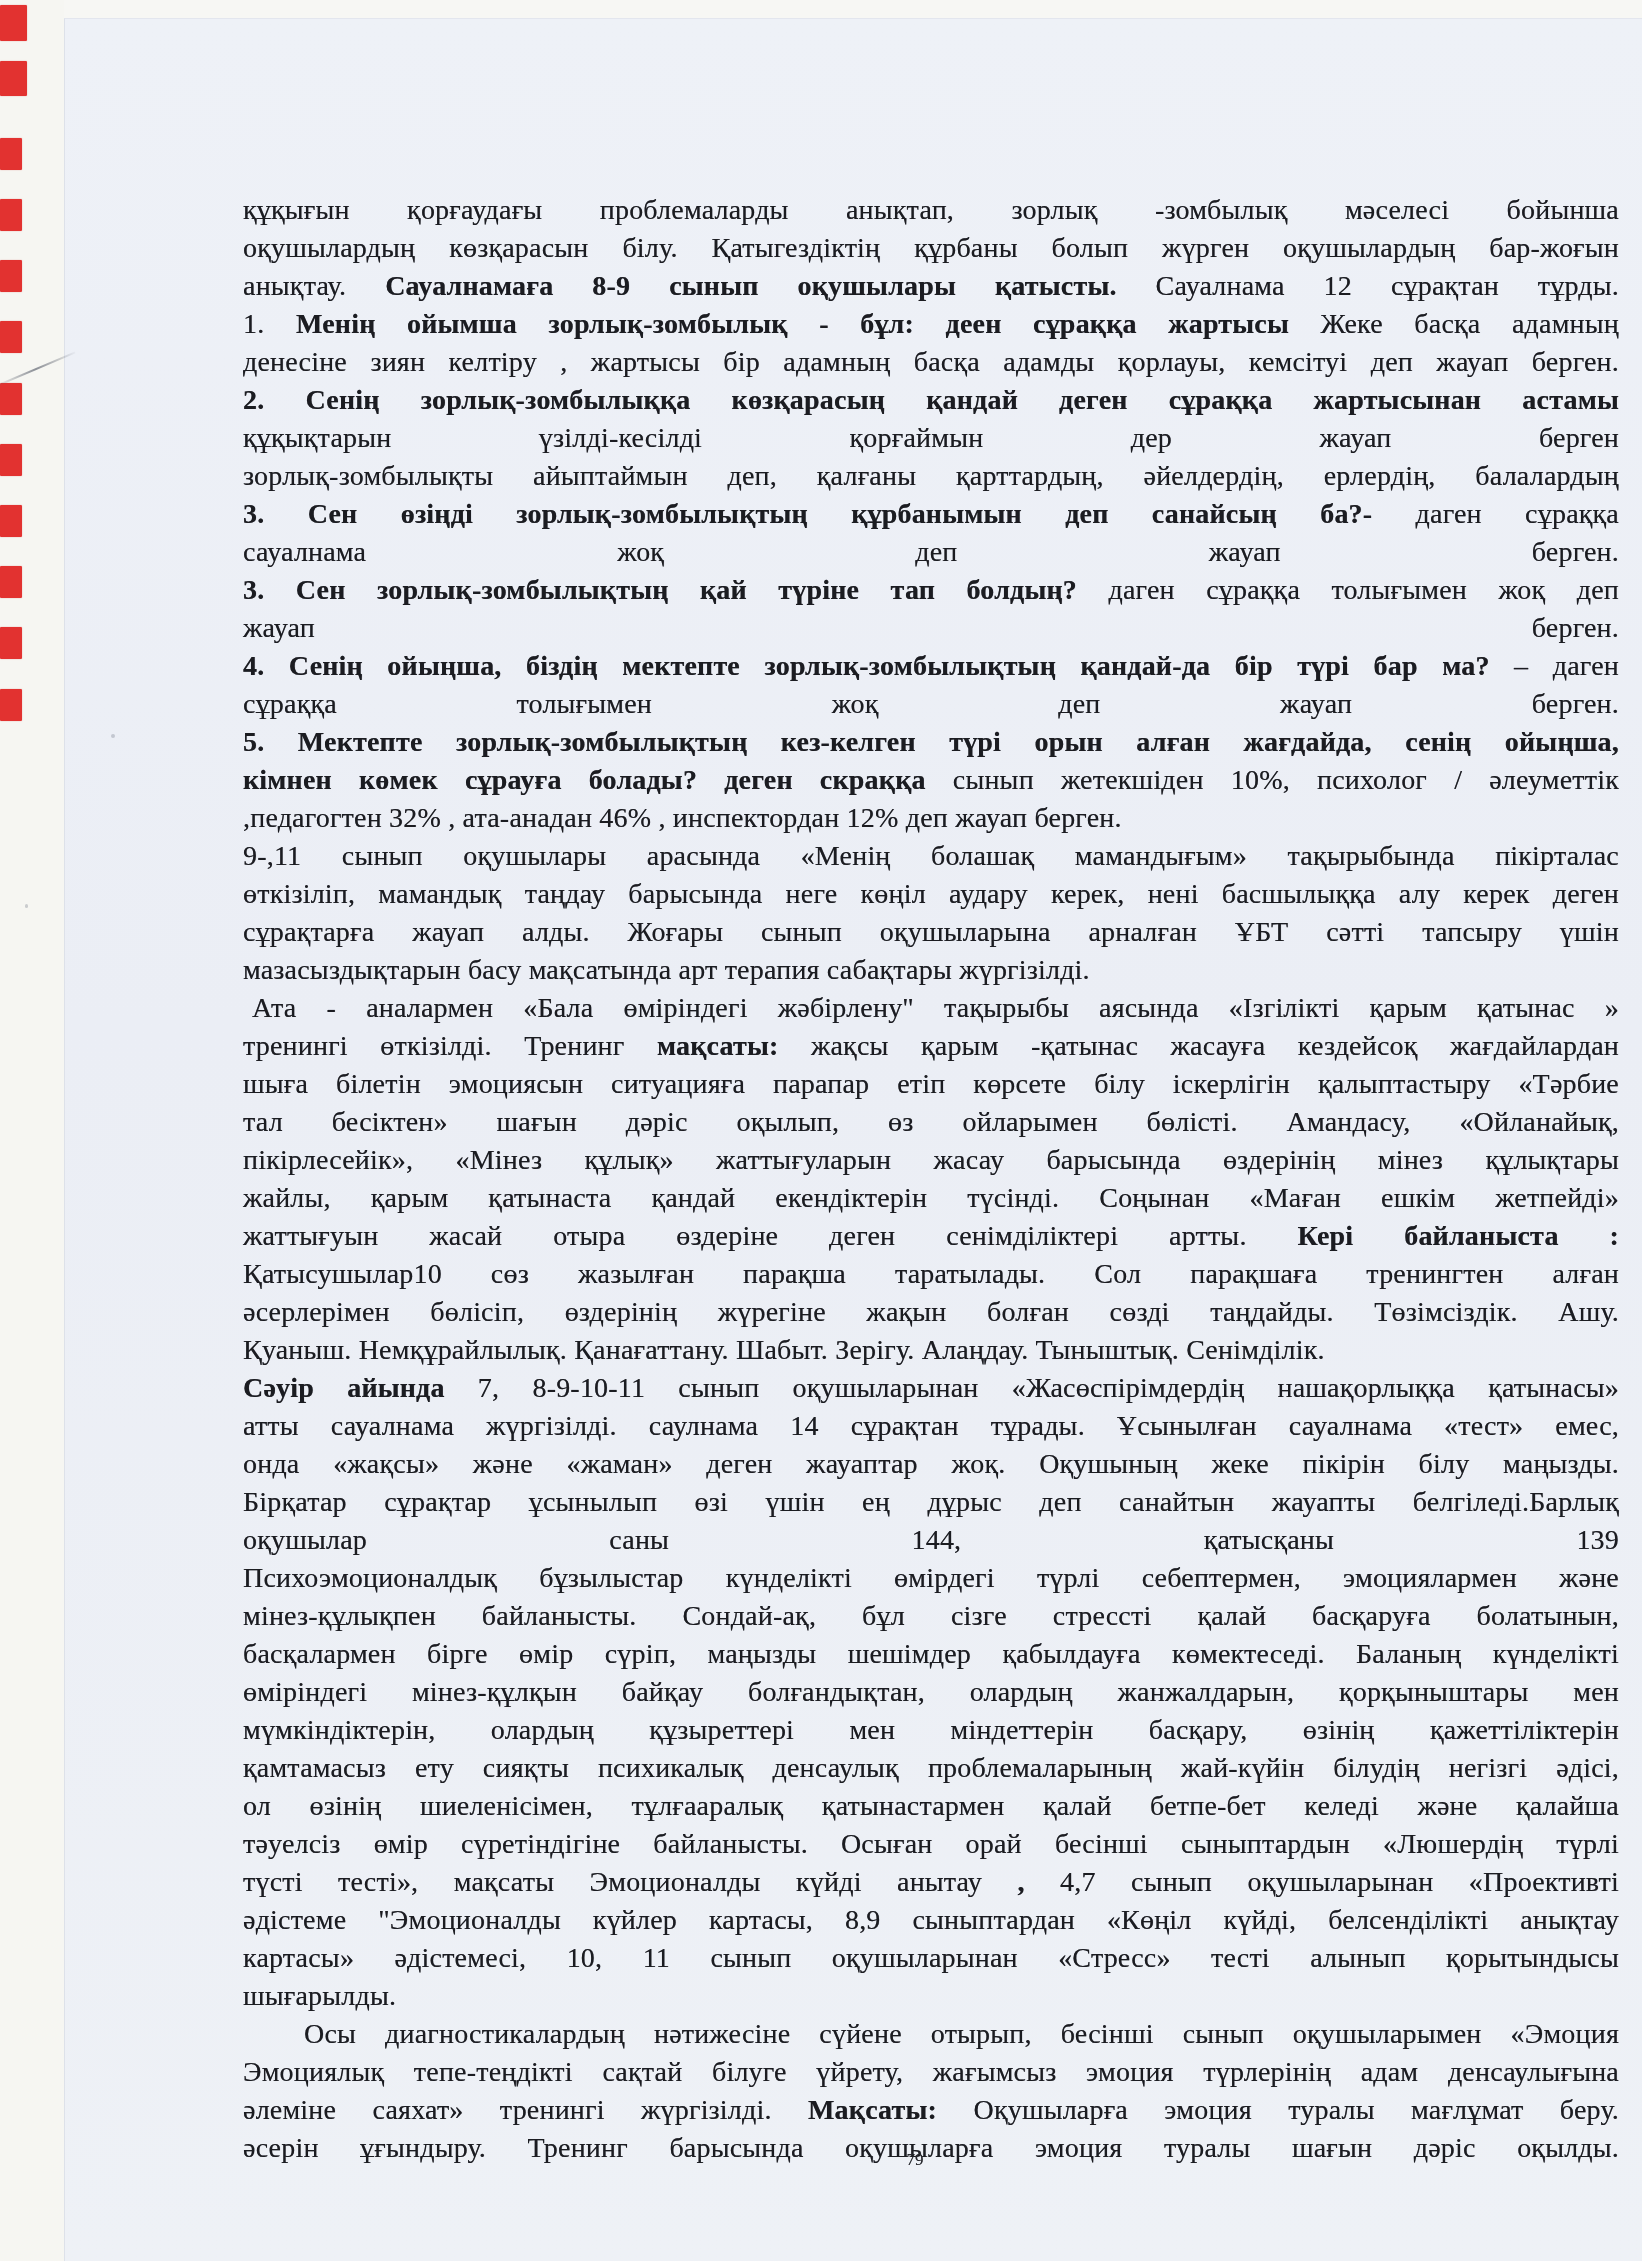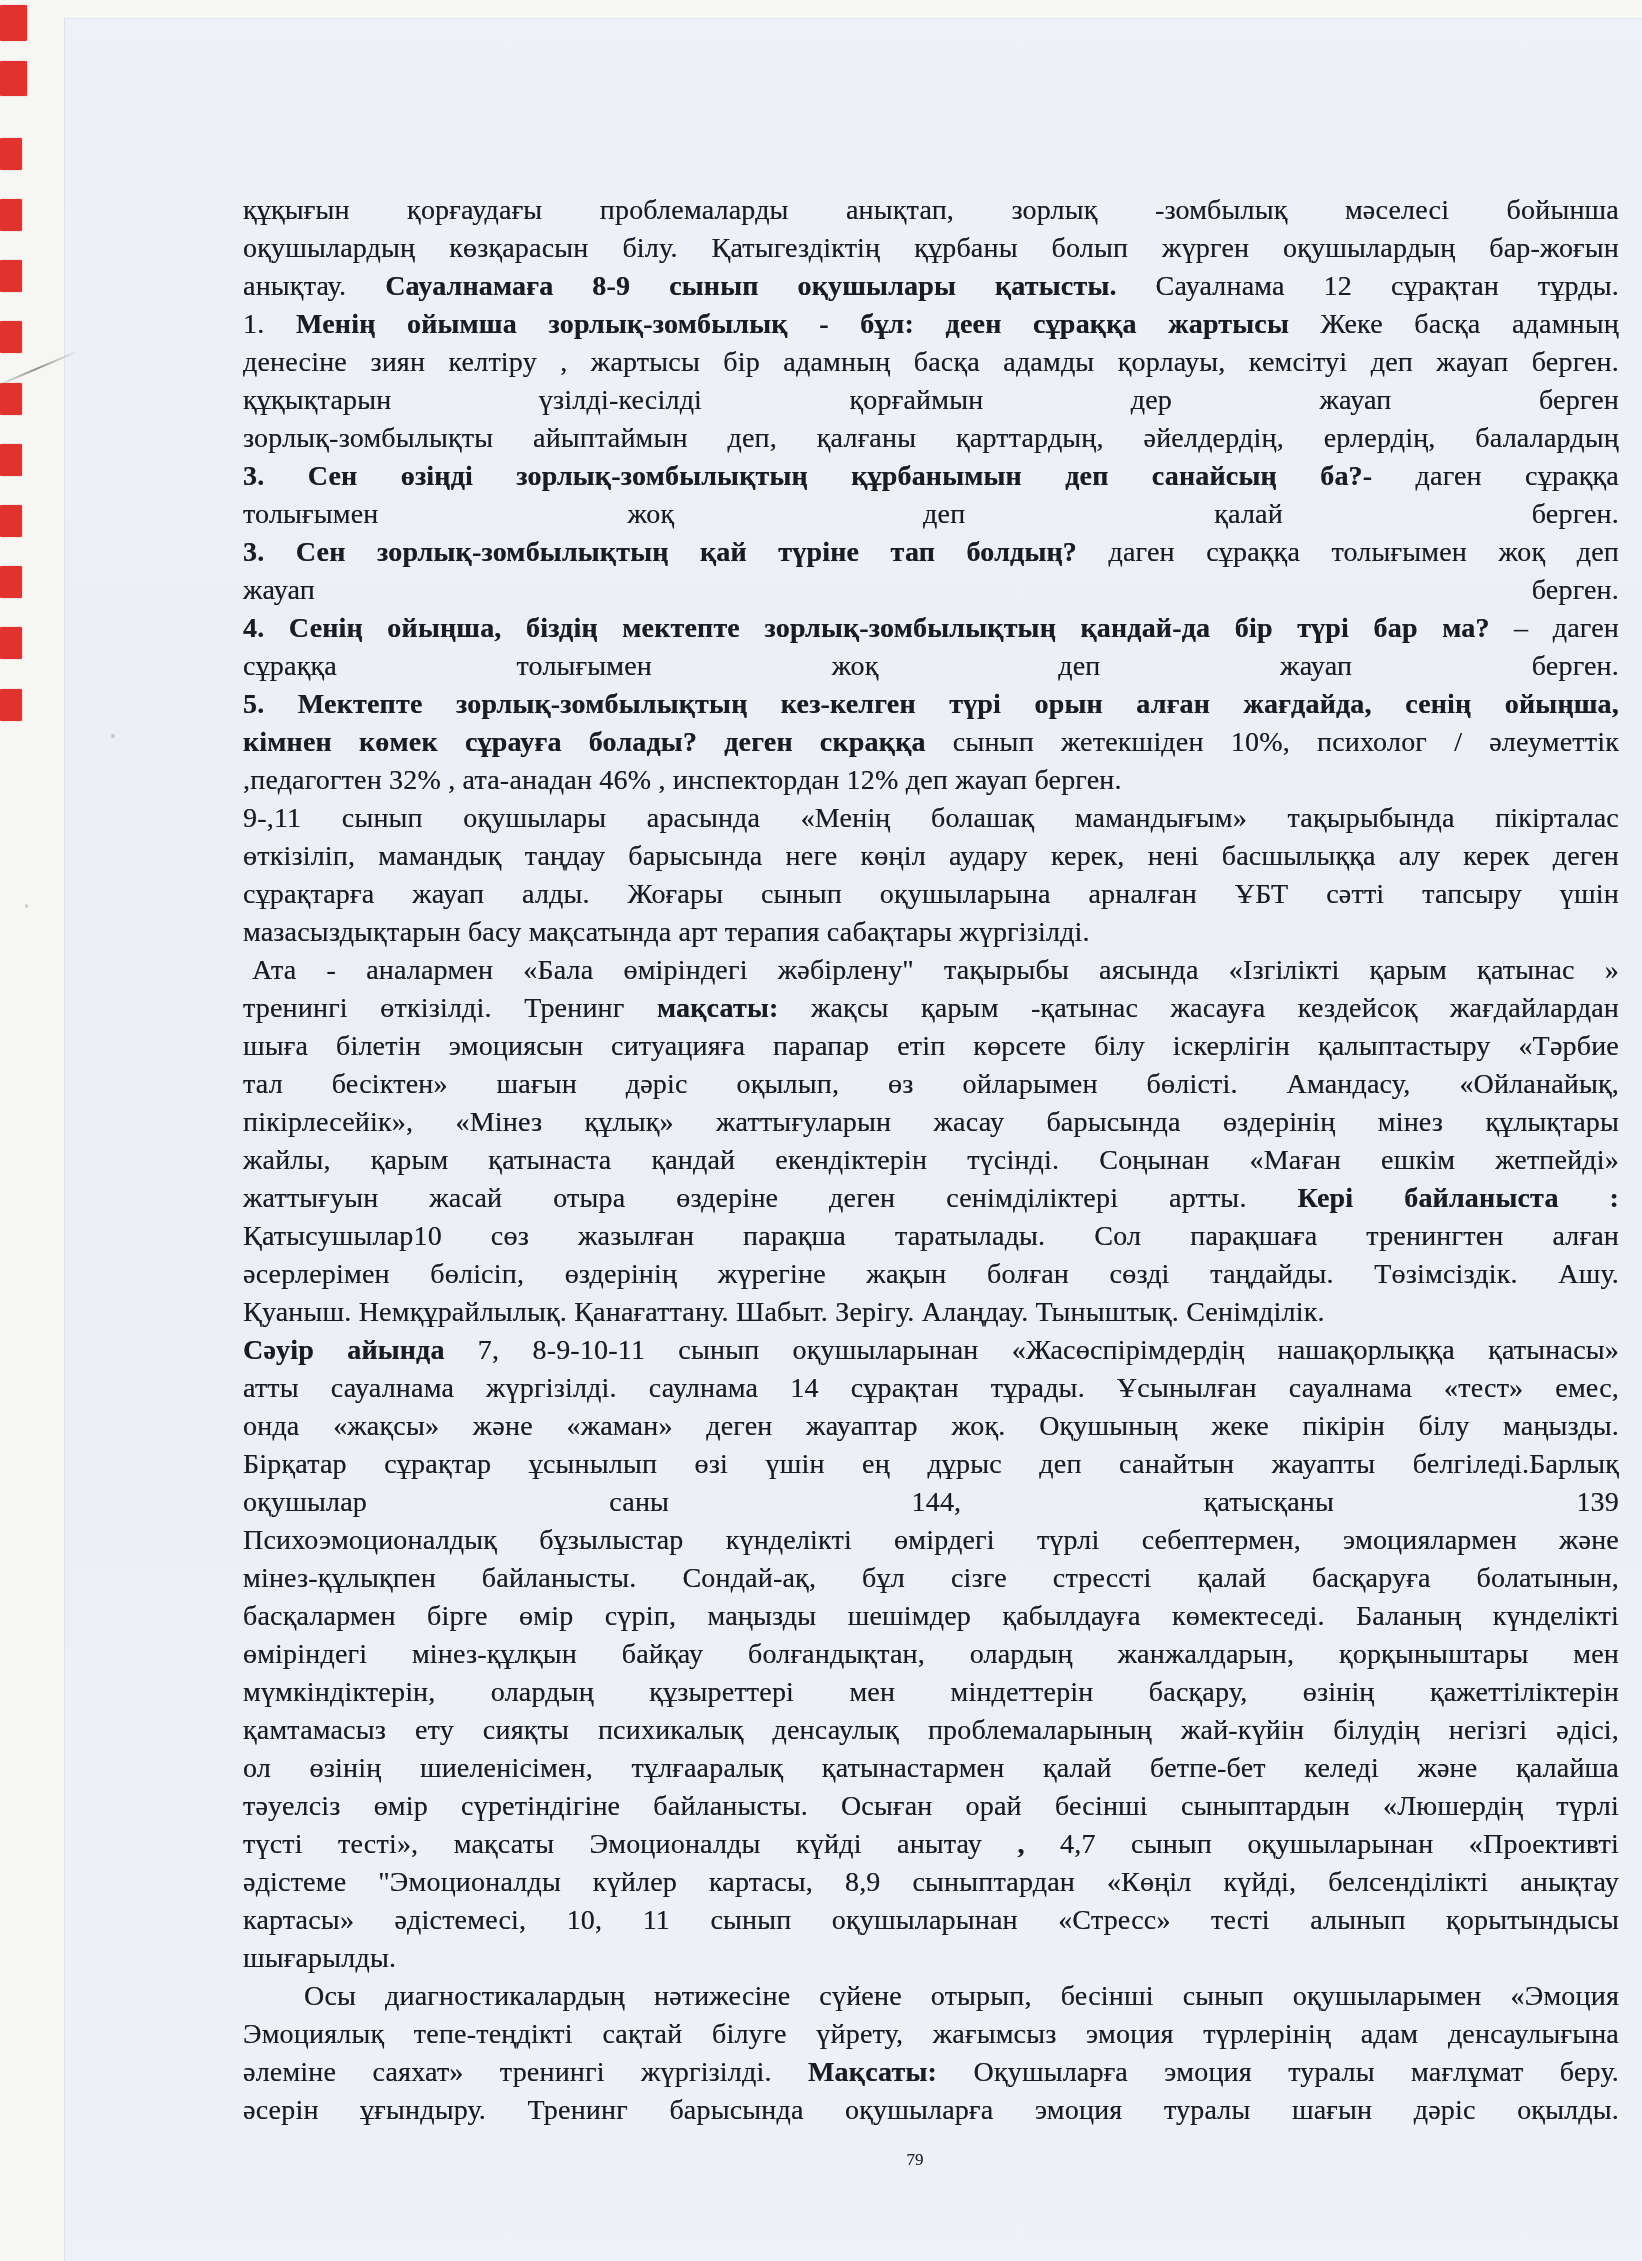--- a/index.html
+++ b/index.html
@@ -46,24 +46,25 @@
 
 <div class="scanner-margin"></div>
 <div class="paper"></div>
 
 <div class="textblock">
     <div class="line"><span>құқығын қорғаудағы проблемаларды анықтап, зорлық -зомбылық мәселесі бойынша</span></div>
     <div class="line"><span>оқушылардың көзқарасын білу. Қатыгездіктің құрбаны болып жүрген оқушылардың бар-жоғын</span></div>
     <div class="line"><span>анықтау. </span><b>Сауалнамаға 8-9 сынып оқушылары қатысты.</b><span> Сауалнама 12 сұрақтан тұрды.</span></div>
     <div class="line"><span>1. </span><b>Менің ойымша зорлық-зомбылық - бұл: деен сұраққа жартысы</b><span> Жеке басқа адамның</span></div>
     <div class="line"><span>денесіне зиян келтіру , жартысы бір адамның басқа адамды қорлауы, кемсітуі деп жауап берген.</span></div>
+    <div class="line"><b>2. Сенің зорлық-зомбылыққа көзқарасың қандай деген сұраққа жартысынан астамы</b></div>
     <div class="line"><span>құқықтарын үзілді-кесілді қорғаймын дер жауап берген</span></div>
     <div class="line"><span>зорлық-зомбылықты айыптаймын деп, қалғаны қарттардың, әйелдердің, ерлердің, балалардың</span></div>
     <div class="line"><b>3. Сен өзіңді зорлық-зомбылықтың құрбанымын деп санайсың ба?-</b><span> даген сұраққа</span></div>
-    <div class="line"><span>толығымен жоқ деп қалай берген.</span></div>
+    <div class="line"><span>сауалнама жоқ деп жауап берген.</span></div>
     <div class="line"><b>3. Сен зорлық-зомбылықтың қай түріне тап болдың?</b><span> даген сұраққа толығымен жоқ деп</span></div>
     <div class="line"><span>жауап берген.</span></div>
     <div class="line"><b>4. Сенің ойыңша, біздің мектепте зорлық-зомбылықтың қандай-да бір түрі бар ма?</b><span> – даген</span></div>
     <div class="line"><span>сұраққа толығымен жоқ деп жауап берген.</span></div>
     <div class="line"><b>5. Мектепте зорлық-зомбылықтың кез-келген түрі орын алған жағдайда, сенің ойыңша,</b></div>
     <div class="line"><b>кімнен көмек сұрауға болады? деген скраққа</b><span> сынып жетекшіден 10%, психолог / әлеуметтік</span></div>
     <div class="line left"><span>,педагогтен 32% , ата-анадан 46% , инспектордан 12% деп жауап берген.</span></div>
     <div class="line"><span>9-,11 сынып оқушылары арасында «Менің болашақ мамандығым» тақырыбында пікірталас</span></div>
     <div class="line"><span>өткізіліп, мамандық таңдау барысында неге көңіл аудару керек, нені басшылыққа алу керек деген</span></div>
     <div class="line"><span>сұрақтарға жауап алды. Жоғары сынып оқушыларына арналған ҰБТ сәтті тапсыру үшін</span></div>

